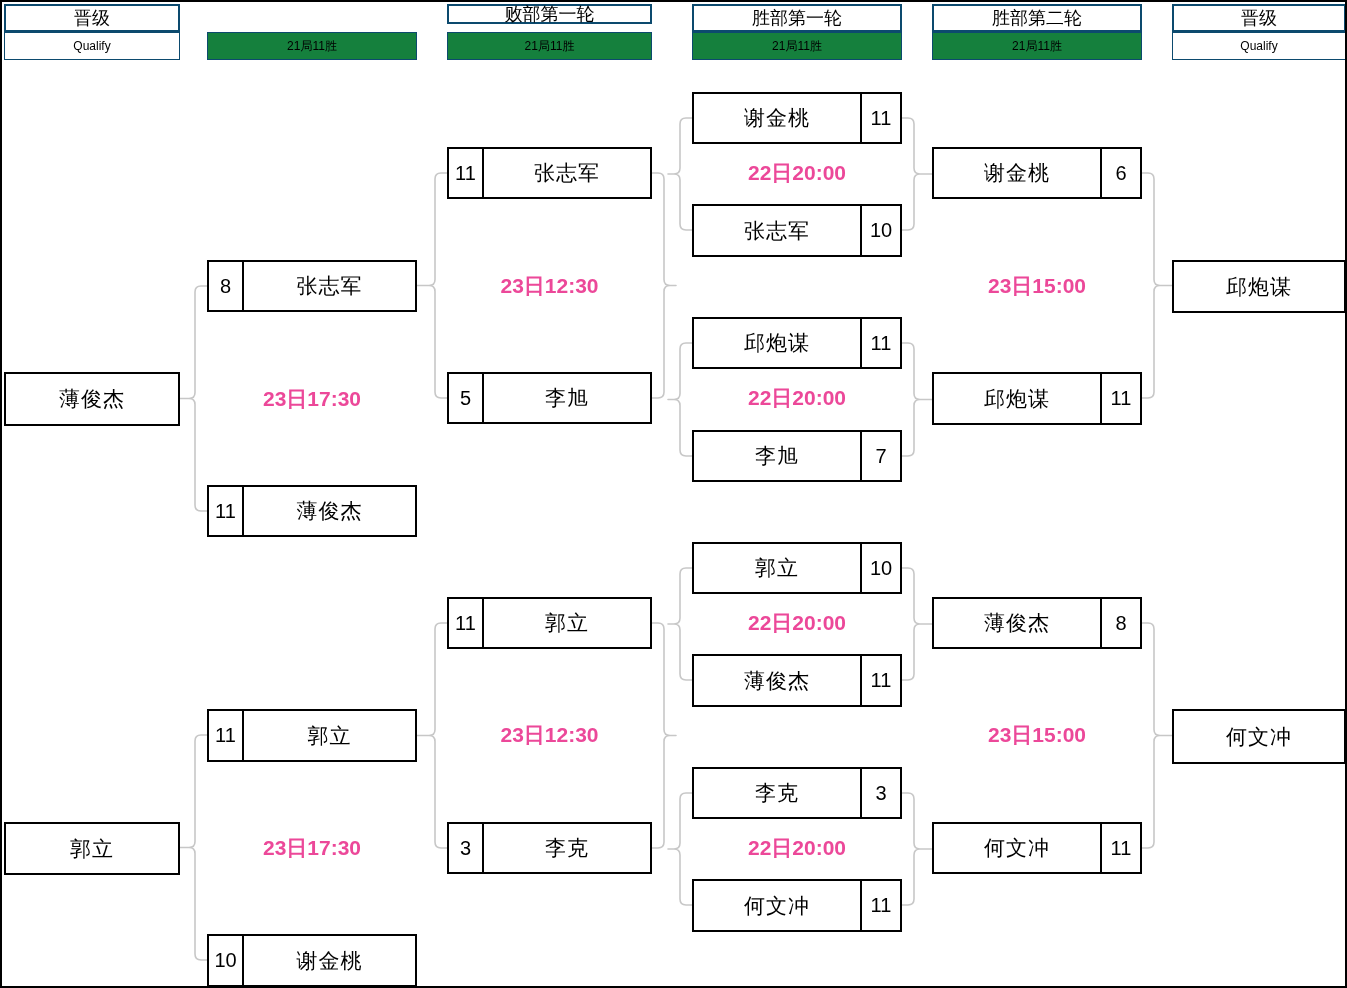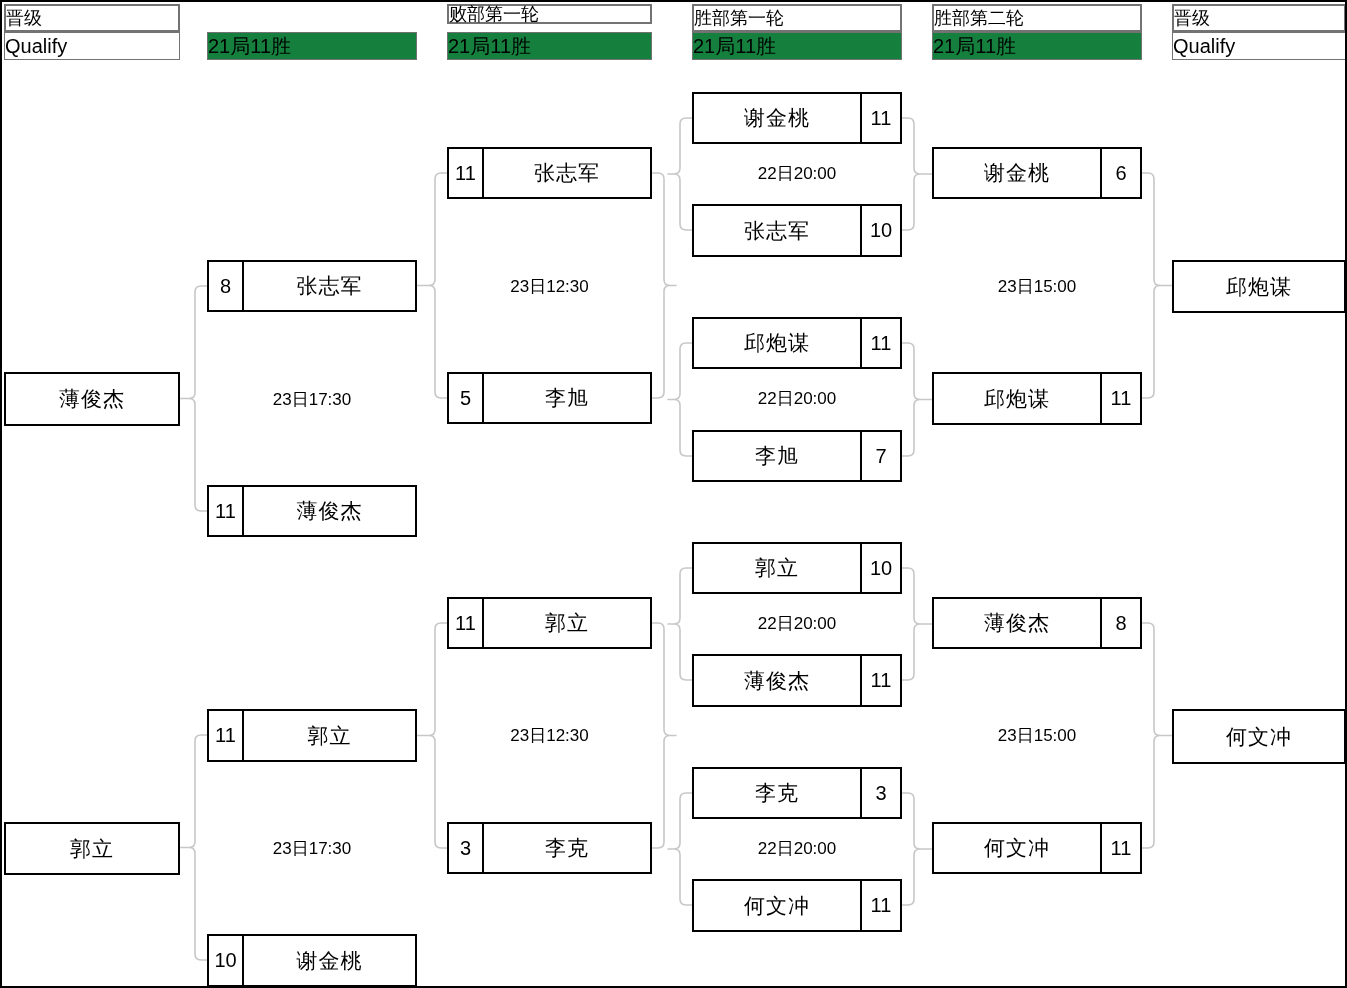--- a/index.html
+++ b/index.html
@@ -1,33 +1,33 @@
 <!DOCTYPE html>
 <html><head>
 <meta charset="utf-8">
 <style>
   html,body{margin:0;padding:0;background:#fff;}
   body{font-family:"Liberation Sans","DejaVu Sans",sans-serif;color:#000;}
   #stage{position:relative;width:1347px;height:988px;box-sizing:border-box;
          border:2px solid #000;background:#fff;overflow:hidden;}
   #wires{position:absolute;left:0;top:0;z-index:1;}
   .hcell,.box,.mtime{position:absolute;box-sizing:border-box;z-index:2;}
-  .hcell{background:#fff;border:2px solid #737373;display:flex;align-items:center;
-         font-size:18px;}
-  .hcell.sub{border-width:1px;font-size:20px;}
+  .hcell{background:#fff;border:2px solid #0c4a6e;display:flex;align-items:center;
+         justify-content:center;font-size:18px;}
+  .hcell.sub{border-width:1px;font-size:12px;}
   .hcell.sub.gray{background:#15803d;}
   .box{background:#fff;border:2px solid #000;display:flex;align-items:stretch;}
   .pname{flex:1;display:flex;align-items:center;justify-content:center;
          font-size:21px;letter-spacing:1px;}
   .pscore{display:flex;align-items:center;justify-content:center;font-size:20px;}
   .slot.sright .pscore{width:38px;border-left:2px solid #000;}
   .slot.sleft  .pscore{width:33px;border-right:2px solid #000;order:-1;}
   .qbox .pname{font-size:21px;}
   .mtime{display:flex;align-items:center;justify-content:center;
-         font-size:17px;color:#000000;z-index:2;}
+         font-size:21px;color:#ec4899;z-index:2;font-weight:bold;}
 </style>
 </head>
 <body>
 
 <div id="stage">
   <svg id="wires" width="1347" height="988">
       <path d="M 900 116 L 906 116 Q 912 116 912 122 L 912 166 Q 912 172 918 172 L 930 172 M 918 172 Q 912 172 912 178 L 912 222 Q 912 228 906 228 L 900 228" fill="none" stroke="#c7c7c7" stroke-width="1.6" stroke-linecap="round"></path>
       <path d="M 900 341 L 906 341 Q 912 341 912 347 L 912 391.5 Q 912 397.5 918 397.5 L 930 397.5 M 918 397.5 Q 912 397.5 912 403.5 L 912 448 Q 912 454 906 454 L 900 454" fill="none" stroke="#c7c7c7" stroke-width="1.6" stroke-linecap="round"></path>
       <path d="M 900 566 L 906 566 Q 912 566 912 572 L 912 616 Q 912 622 918 622 L 930 622 M 918 622 Q 912 622 912 628 L 912 672 Q 912 678 906 678 L 900 678" fill="none" stroke="#c7c7c7" stroke-width="1.6" stroke-linecap="round"></path>
       <path d="M 900 791 L 906 791 Q 912 791 912 797 L 912 841 Q 912 847 918 847 L 930 847 M 918 847 Q 912 847 912 853 L 912 897 Q 912 903 906 903 L 900 903" fill="none" stroke="#c7c7c7" stroke-width="1.6" stroke-linecap="round"></path>

